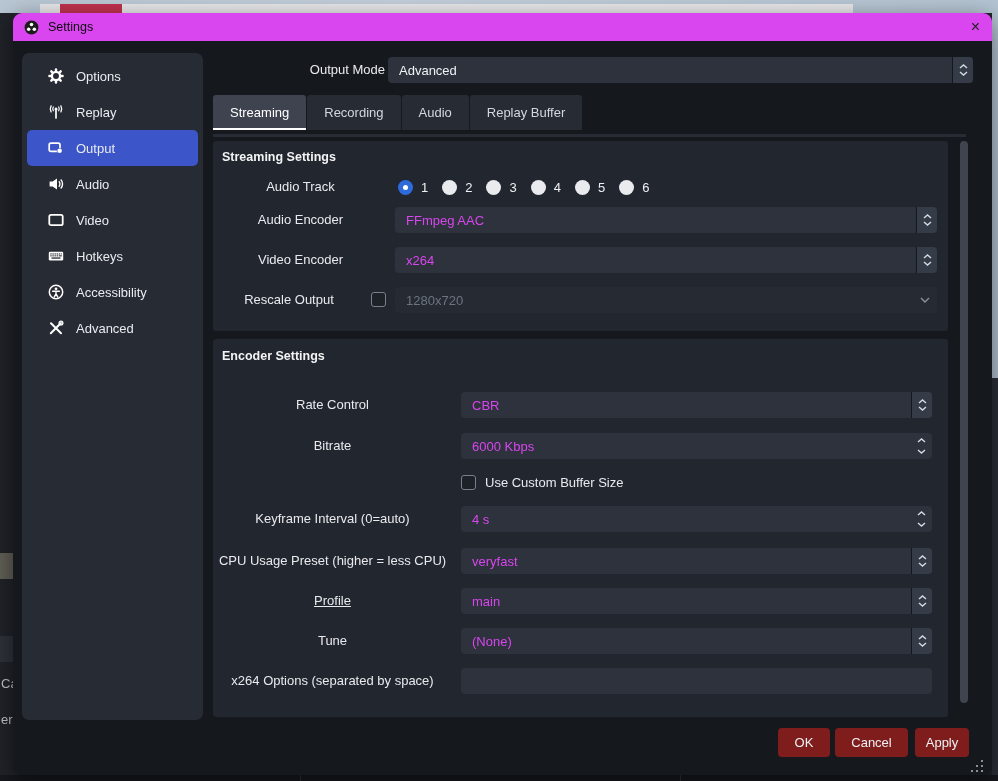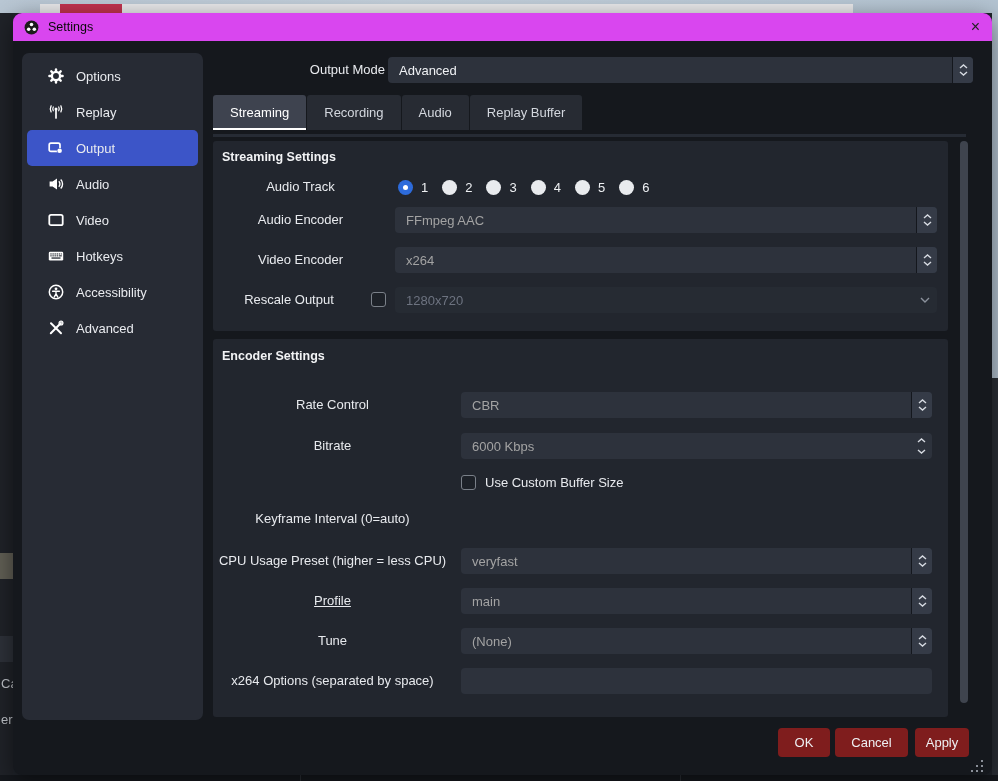--- a/index.html
+++ b/index.html
@@ -46,21 +46,21 @@
   .tab.active { background:#3e434f; color:#ffffff; }
   .tab.active::after { content:""; position:absolute; left:0; right:0; bottom:0; height:2px; background:#ffffff; }
   .tabs-divider { left:200px; top:121px; width:753px; height:3px; background:#262b34; }
 
   
   .group { background:#22262e; border-radius:3px; }
   .group1 { left:200px; top:128px; width:735px; height:190px; }
   .group2 { left:200px; top:326px; width:735px; height:378px; }
   .g-title { position:absolute; left:9px; font-weight:bold; font-size:12.5px; color:#f2f3f5; }
   .row-label { position:absolute; height:26px; line-height:26px; text-align:center; color:#e8eaee; }
-  .combo { position:absolute; height:26px; background:#2d323c; border-radius:4px; color:#a3a3a3; }
+  .combo { position:absolute; height:26px; background:#2d323c; border-radius:4px; color:#d946ef; }
   .combo .val { position:absolute; left:11px; top:0; height:100%; display:flex; align-items:center; }
   .combo.disabled { background:#262b33; color:#6d7380; }
   .single-arrow { position:absolute; right:7px; top:0; bottom:0; display:flex; align-items:center; }
   .spin-arrows { position:absolute; right:0; top:0; bottom:0; width:22px; display:flex; flex-direction:column; align-items:center; justify-content:space-between; padding:5px 0; }
   .checkbox { width:15px; height:15px; border:1px solid #7a8089; border-radius:3px; background:#1d2128; }
   .radio-row { position:absolute; display:flex; align-items:center; height:18px; }
   .radio-opt { display:flex; align-items:center; margin-right:14px; color:#eef0f3; }
   .radio-circle { width:15px; height:15px; border-radius:50%; background:#e9ebee; margin-right:8px; position:relative; }
   .radio-circle.checked { background:#2d6bdb; }
   .radio-circle.checked::after { content:""; position:absolute; left:5px; top:5px; width:5px; height:5px; border-radius:50%; background:#ffffff; }
@@ -326,20 +326,31 @@
         <svg width="9" height="5" viewBox="0 0 9 5">
             <polyline points="1,1 4.5,4 8,1" fill="none" stroke="#d6dae1" stroke-width="1.4"></polyline>
           </svg>
       </span>
     </div>
 
     <div class="checkbox" style="position:absolute; left:248px; top:136px;"></div>
     <div class="row-label" style="left:272px; top:131px; width:300px; text-align:left;">Use Custom Buffer Size</div>
 
     <div class="row-label" style="left:0; top:167px; width:239px;">Keyframe Interval (0=auto)</div>
+    <div class="combo" style="left:248px; top:167px; width:471px;">
+      <span class="val">4 s</span>
+      <span class="spin-arrows">
+        <svg width="9" height="5" viewBox="0 0 9 5">
+            <polyline points="1,4 4.5,1 8,4" fill="none" stroke="#d6dae1" stroke-width="1.4"></polyline>
+          </svg>
+        <svg width="9" height="5" viewBox="0 0 9 5">
+            <polyline points="1,1 4.5,4 8,1" fill="none" stroke="#d6dae1" stroke-width="1.4"></polyline>
+          </svg>
+      </span>
+    </div>
 
     <div class="row-label" style="left:0; top:209px; width:239px;">CPU Usage Preset (higher = less CPU)</div>
     <div class="combo" style="left:248px; top:209px; width:471px;">
       <span class="val">veryfast</span>
       <span class="dd-arrows">
         <svg width="9" height="5" viewBox="0 0 9 5">
             <polyline points="1,4 4.5,1 8,4" fill="none" stroke="#d6dae1" stroke-width="1.4"></polyline>
           </svg>
         <svg width="9" height="5" viewBox="0 0 9 5">
             <polyline points="1,1 4.5,4 8,1" fill="none" stroke="#d6dae1" stroke-width="1.4"></polyline>

